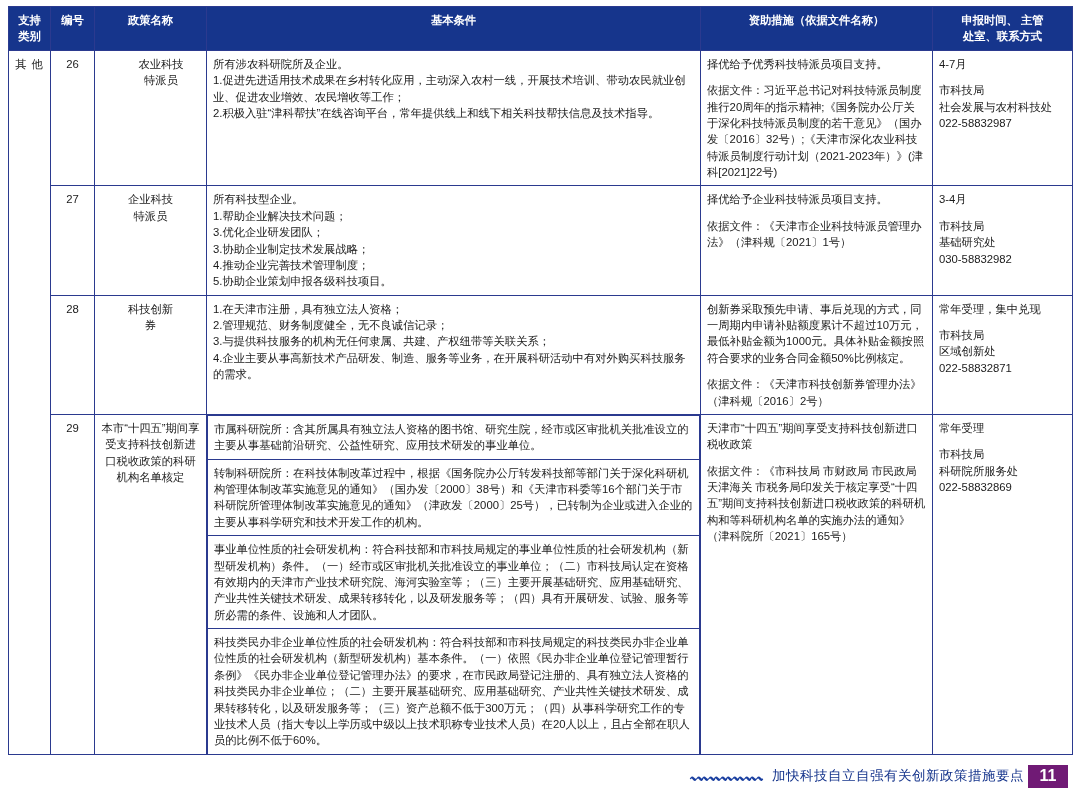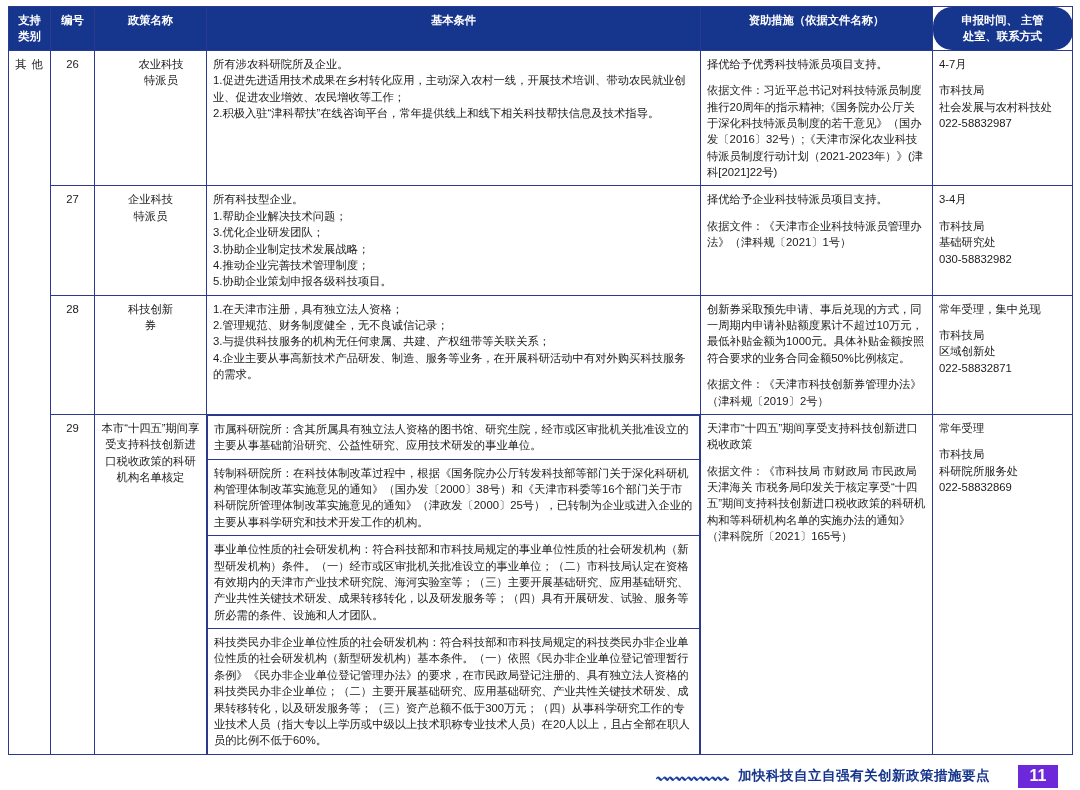--- a/index.html
+++ b/index.html
@@ -110,32 +110,32 @@
   .footer-wave {
     color: #1a3fa0;
     font-size: 13px;
     letter-spacing: -1px;
     margin-right: 10px;
     font-family: "DejaVu Sans", sans-serif;
     transform: scaleY(1.1);
   }
   .footer-title {
     color: #16358c;
-    font-weight: bold;
+    font-weight: normal;
     font-size: 13.5px;
-    margin-right: 28px;
+    margin-right: 4px;
     letter-spacing: 0.5px;
   }
   .page-num {
-    background: #6d28d9;
+    background: #701a75;
     color: #fff;
     font-size: 16px;
     font-weight: bold;
     padding: 2px 10px 3px 10px;
-    margin-right: 22px;
+    margin-right: 12px;
     display: inline-block;
     min-width: 20px;
     text-align: center;
   }
 </style>
 </head>
 <body>
 
 <div class="page">
 
@@ -149,21 +149,21 @@
       <col class="col-contact">
     </colgroup>
     <thead>
       <tr>
         <th style="white-space:pre-line;">支持
 类别</th>
         <th>编号</th>
         <th>政策名称</th>
         <th>基本条件</th>
         <th>资助措施（依据文件名称）</th>
-        <th style="white-space:pre-line;border-radius:19px;">申报时间、 主管
+        <th style="white-space:pre-line;">申报时间、 主管
 处室、联系方式</th>
       </tr>
     </thead>
     <tbody>
 
       <tr>
         <td class="cat-cell" rowspan="4">其 他</td>
         <td class="no-cell">26</td>
         <td class="name-cell" style="white-space:pre-line;padding-left:27px;">农业科技
 特派员</td>
@@ -213,21 +213,21 @@
         <td class="name-cell" style="white-space:pre-line;">科技创新
 券</td>
         <td class="cond-cell">
           <p class="tight">1.在天津市注册，具有独立法人资格；</p>
           <p class="tight">2.管理规范、财务制度健全，无不良诚信记录；</p>
           <p class="tight">3.与提供科技服务的机构无任何隶属、共建、产权纽带等关联关系；</p>
           <p class="tight">4.企业主要从事高新技术产品研发、制造、服务等业务，在开展科研活动中有对外购买科技服务的需求。</p>
         </td>
         <td class="sup-cell">
           <p class="blk">创新券采取预先申请、事后兑现的方式，同一周期内申请补贴额度累计不超过10万元，最低补贴金额为1000元。具体补贴金额按照符合要求的业务合同金额50%比例核定。</p>
-          <p class="tight">依据文件：《天津市科技创新券管理办法》（津科规〔2019〕2号）</p>
+          <p class="tight">依据文件：《天津市科技创新券管理办法》（津科规〔2016〕2号）</p>
         </td>
         <td class="contact-cell">
           <p class="blk">常年受理，集中兑现</p>
           <p class="tight">市科技局</p>
           <p class="tight">区域创新处</p>
           <p class="tight">022-58832871</p>
         </td>
       </tr>
 
       <tr>

